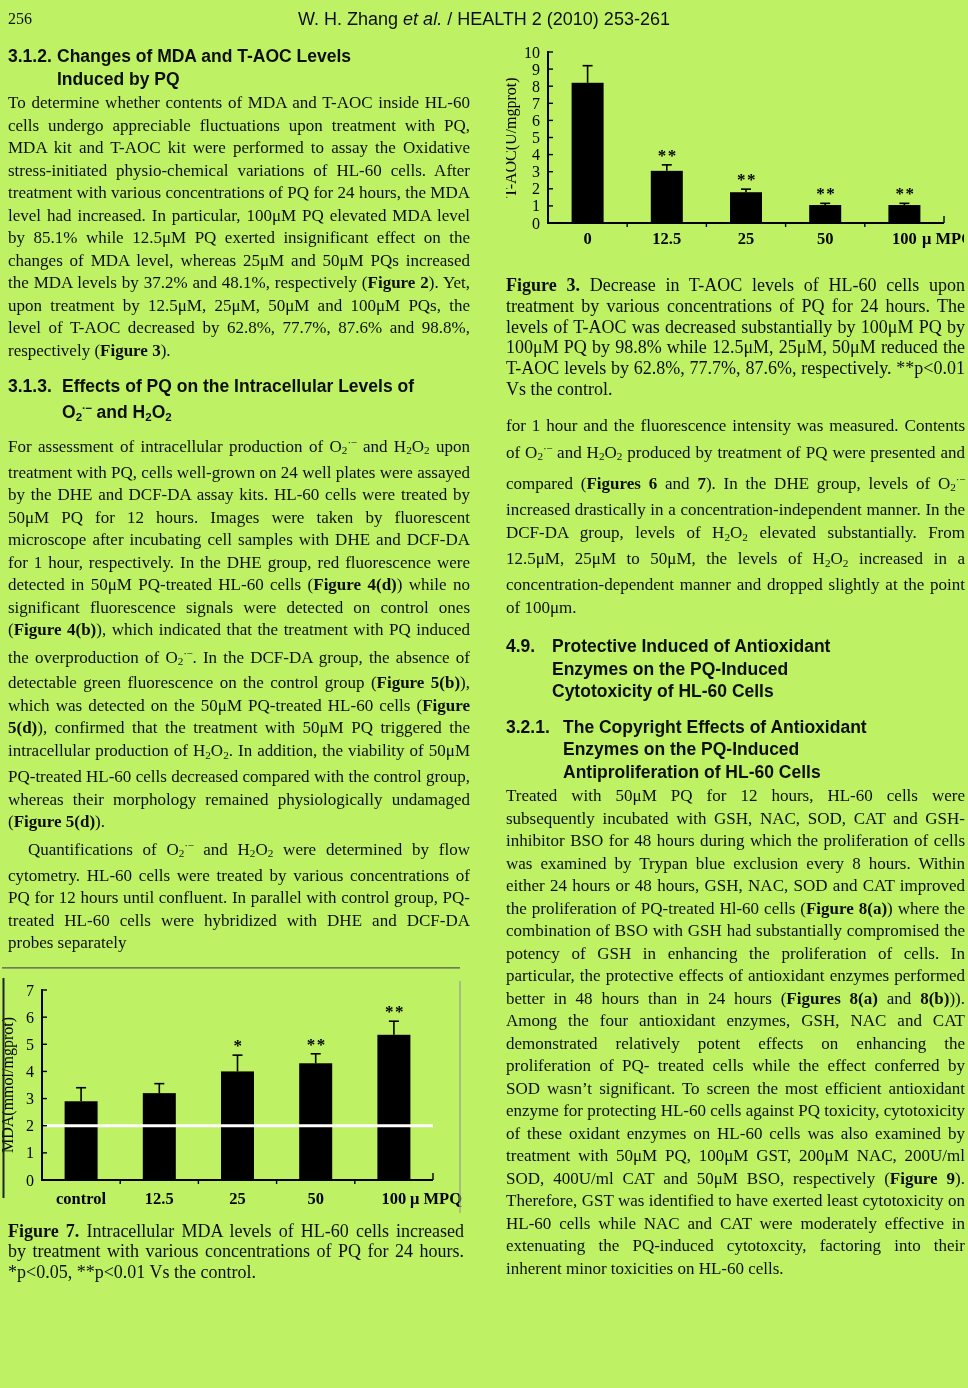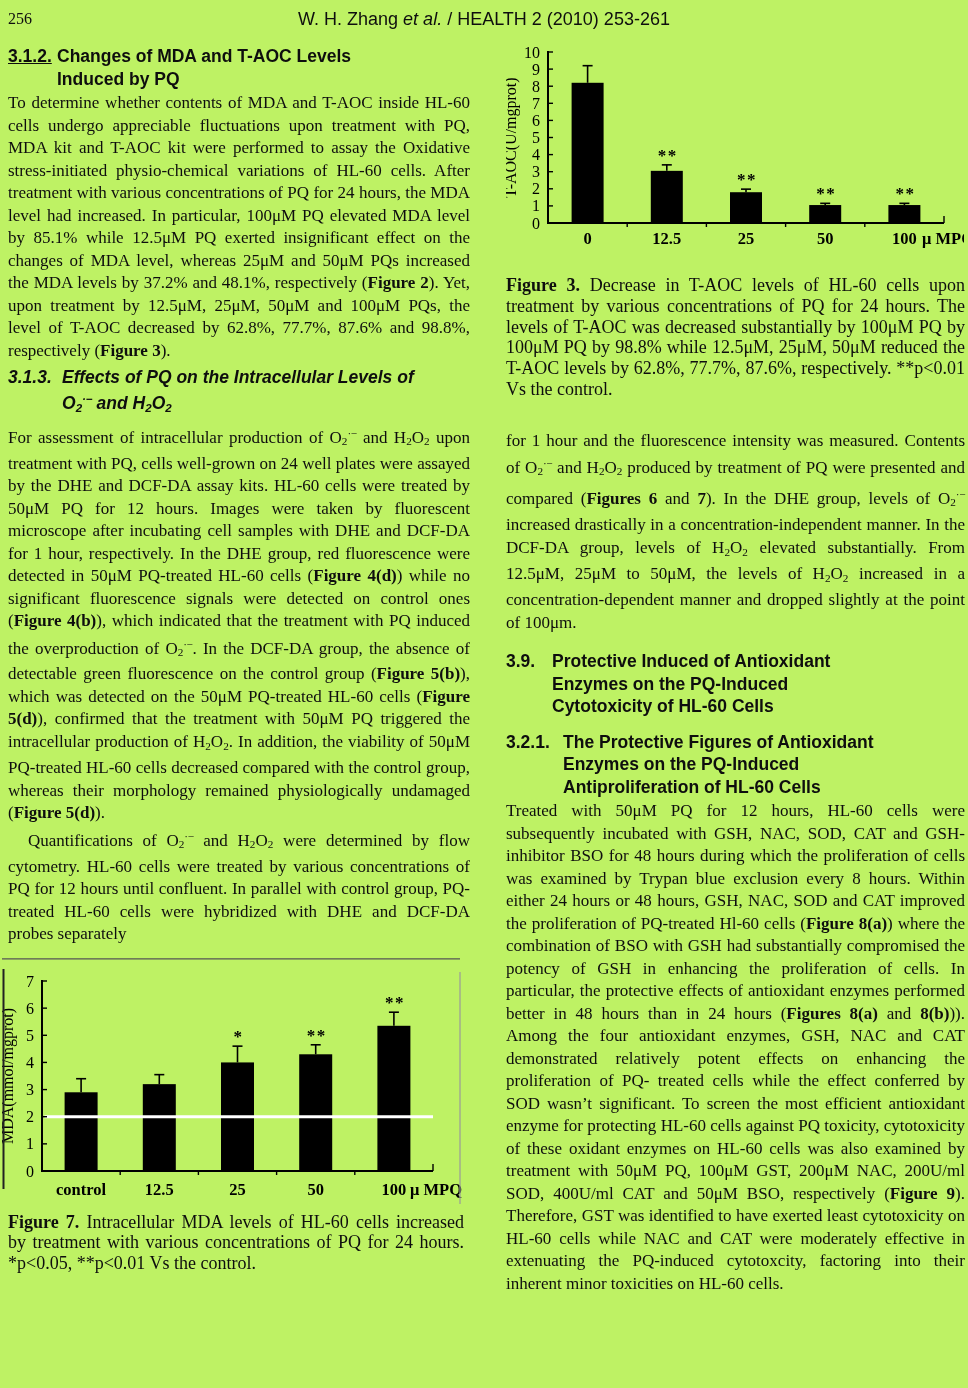--- a/index.html
+++ b/index.html
@@ -17,32 +17,32 @@
   .para{font-size:17px;line-height:22.5px;text-align:justify;margin:0;}
   .indent{text-indent:20px;}
   .b{font-weight:bold;}
   .i{font-style:italic;}
   .sub{font-size:0.66em;vertical-align:-0.25em;}
   .sup{font-size:0.66em;vertical-align:0.5em;letter-spacing:-0.04em;}
   
   .h3{font-family:"Liberation Sans","DejaVu Sans",sans-serif;font-weight:700;
       font-size:17.5px;line-height:22.5px;text-align:left;}
   .h3 .hnum{display:inline-block;}
-  .h-312{padding-left:49px;} .h-312 .hnum{width:49px;margin-left:-49px;text-decoration:underline;}
-  .h-313{padding-left:54px;margin-top:4px;font-style:italic;} .h-313 .hnum{width:54px;margin-left:-54px;}
+  .h-312{padding-left:49px;} .h-312 .hnum{width:49px;margin-left:-49px;}
+  .h-313{padding-left:54px;margin-top:13px;} .h-313 .hnum{width:54px;margin-left:-54px;}
   .h-32{padding-left:46px;margin-top:16px;} .h-32 .hnum{width:46px;margin-left:-46px;}
   .h-321{padding-left:57px;margin-top:13px;} .h-321 .hnum{width:57px;margin-left:-57px;}
   .after-h{margin-top:2px;}
   
   .figure{display:block;}
   .fig2-wrap{margin-top:12px;margin-left:-6px;width:462px;}
   .caption{font-size:18px;line-height:20.8px;text-align:justify;margin:0;}
   .cap2{margin-top:6px;margin-left:6px;width:456px;}
   .cap3{margin-top:16px;}
-  .p4{margin-top:30px;}
+  .p4{margin-top:15px;}
   
   svg{display:block;}
   svg text{font-family:"Liberation Serif","DejaVu Serif",serif;fill:#000;}
   svg .tick{font-size:16px;}
   svg .cat{font-size:16.5px;font-weight:600;}
   svg .sig{font-size:17px;font-weight:700;letter-spacing:1.5px;}
   svg .ylab{font-size:16px;}
   
   .footer{position:absolute;top:1411px;left:8px;width:952px;height:24px;
           font-family:"Liberation Sans","DejaVu Sans",sans-serif;}
@@ -185,24 +185,24 @@
           <text x="240" y="199" text-anchor="middle" class="cat">25</text>
           <text x="319.2" y="199" text-anchor="middle" class="cat">50</text>
           <text x="398.40000000000003" y="199" text-anchor="middle" class="cat">100</text>
           <text x="416" y="199" text-anchor="start" class="cat">μ MPQ</text>
           <text x="10" y="92.5" text-anchor="middle" class="ylab" transform="rotate(-90 10 92.5)">T-AOC(U/mgprot)</text>
         </svg>
       <p class="caption cap3"><span class="b">Figure 3.</span><span> Decrease in T-AOC levels of HL-60 cells upon treatment by various concentrations of PQ for 24 hours. The levels of T-AOC was decreased substantially by 100μM PQ by 100μM PQ by 98.8% while 12.5μM, 25μM, 50μM reduced the T-AOC levels by 62.8%, 77.7%, 87.6%, respectively. **p&lt;0.01 Vs the control.</span></p>
     </div>
     <p class="para p4"><span>for 1 hour and the fluorescence intensity was measured. Contents of O</span><span class="sub">2</span><span class="sup">·−</span><span> and H</span><span class="sub">2</span><span>O</span><span class="sub">2</span><span> produced by treatment of PQ were presented and compared (</span><span class="b">Figures 6</span><span> and </span><span class="b">7</span><span>). In the DHE group, levels of O</span><span class="sub">2</span><span class="sup">·−</span><span> increased drastically in a concentration-independent manner. In the DCF-DA group, levels of H</span><span class="sub">2</span><span>O</span><span class="sub">2</span><span> elevated substantially. From 12.5μM, 25μM to 50μM, the levels of H</span><span class="sub">2</span><span>O</span><span class="sub">2</span><span> increased in a concentration-dependent manner and dropped slightly at the point of 100μm.</span></p>
     <div class="h3 h-32">
-      <span class="hnum">3.9.</span><span><span>Protective Induced of Antioxidant</span><br><span>Enzymes on the PQ-Induced</span><br><span>Cytotoxicity of HL-60 Cells</span></span>
+      <span class="hnum">4.9.</span><span><span>Protective Induced of Antioxidant</span><br><span>Enzymes on the PQ-Induced</span><br><span>Cytotoxicity of HL-60 Cells</span></span>
     </div>
     <div class="h3 h-321">
-      <span class="hnum">3.2.1.</span><span><span>The Protective Figures of Antioxidant</span><br><span>Enzymes on the PQ-Induced</span><br><span>Antiproliferation of HL-60 Cells</span></span>
+      <span class="hnum">3.2.1.</span><span><span>The Copyright Effects of Antioxidant</span><br><span>Enzymes on the PQ-Induced</span><br><span>Antiproliferation of HL-60 Cells</span></span>
     </div>
     <p class="para after-h"><span>Treated with 50μM PQ for 12 hours, HL-60 cells were subsequently incubated with GSH, NAC, SOD, CAT and GSH-inhibitor BSO for 48 hours during which the proliferation of cells was examined by Trypan blue exclusion every 8 hours. Within either 24 hours or 48 hours, GSH, NAC, SOD and CAT improved the proliferation of PQ-treated Hl-60 cells (</span><span class="b">Figure 8(a)</span><span>) where the combination of BSO with GSH had substantially compromised the potency of GSH in enhancing the proliferation of cells. In particular, the protective effects of antioxidant enzymes performed better in 48 hours than in 24 hours (</span><span class="b">Figures 8(a)</span><span> and </span><span class="b">8(b)</span><span>)). Among the four antioxidant enzymes, GSH, NAC and CAT demonstrated relatively potent effects on enhancing the proliferation of PQ- treated cells while the effect conferred by SOD wasn’t significant. To screen the most efficient antioxidant enzyme for protecting HL-60 cells against PQ toxicity, cytotoxicity of these oxidant enzymes on HL-60 cells was also examined by treatment with 50μM PQ, 100μM GST, 200μM NAC, 200U/ml SOD, 400U/ml CAT and 50μM BSO, respectively (</span><span class="b">Figure 9</span><span>). Therefore, GST was identified to have exerted least cytotoxicity on HL-60 cells while NAC and CAT were moderately effective in extenuating the PQ-induced cytotoxcity, factoring into their inherent minor toxicities on HL-60 cells.</span></p>
   </div>
 
   <div class="footer">
     <span class="copy">Copyright © 2010 SciRes</span>
     <span class="access">
       <span style="color: rgb(238, 17, 0);">Openly accessible at </span><a href="#" style="color: rgb(0, 0, 221);">http://www.scirp.org/journal/HEALTH/</a>
     </span>
   </div>

